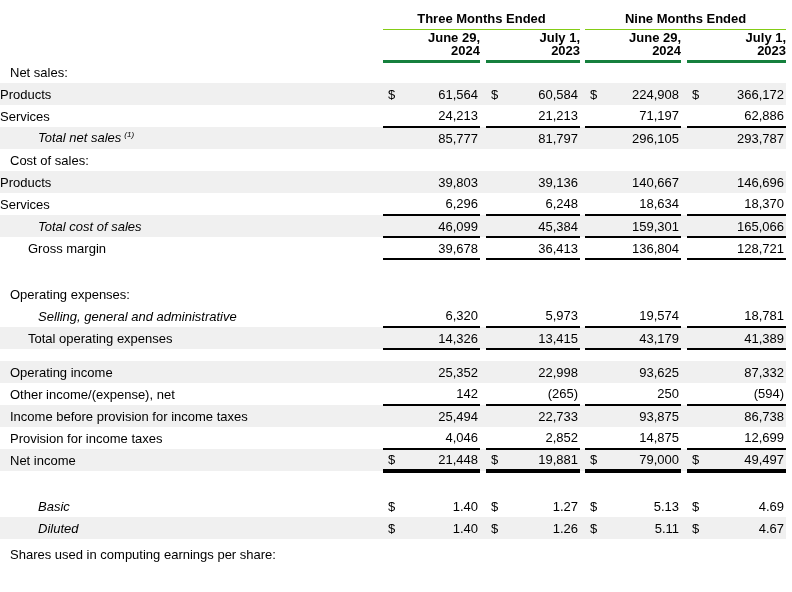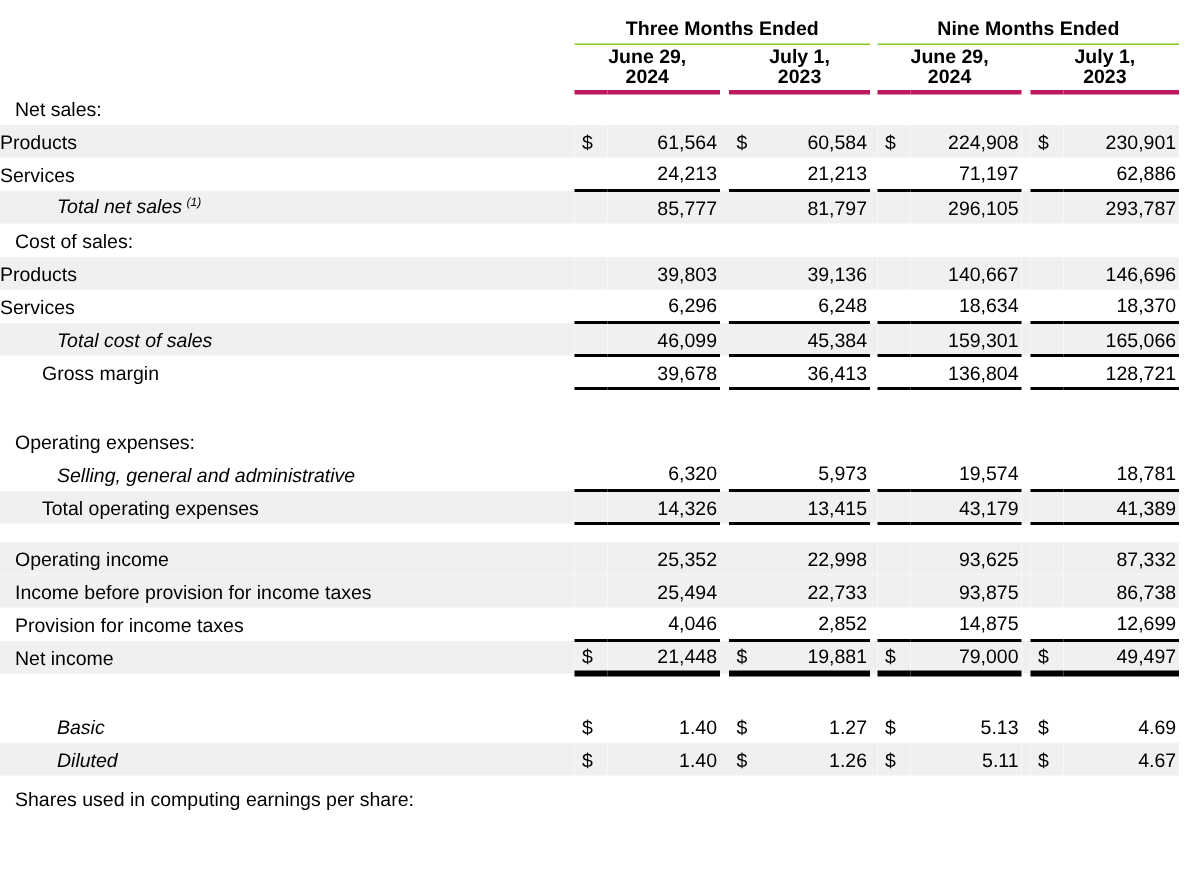--- a/index.html
+++ b/index.html
@@ -26,22 +26,22 @@
     overflow: hidden;
   }
   thead th { font-weight: bold; vertical-align: bottom; }
   thead tr.group-row { height: 29px; }
   thead tr.date-row  { height: 32px; }
   th.group {
     border-bottom: 1px solid #84cc16;
     padding-bottom: 3px;
   }
   th.col-head {
-    text-align: center;
-    border-bottom: 3px solid #be185d;
+    text-align: right;
+    border-bottom: 3px solid #15803d;
     padding-bottom: 3px;
   }
   th.col-head .ln { display: block; line-height: 13px; }
   tbody tr { height: 22px; }
   tr.shaded td { background: #f0f0f0; }
   tr.spacer td { background: #fff; }
   tr.spacer-lg { height: 24px; }
   tr.spacer-md { height: 12px; }
   tr.spacer-sm { height: 4px; }
   td.label { text-align: left; }
@@ -124,21 +124,21 @@
           <td class="dollar">$</td>
           <td class="value">61,564</td>
           <td></td>
           <td class="dollar">$</td>
           <td class="value">60,584</td>
           <td></td>
           <td class="dollar">$</td>
           <td class="value">224,908</td>
           <td></td>
           <td class="dollar">$</td>
-          <td class="value">230,901</td>
+          <td class="value">366,172</td>
         </tr>
         <tr class="b-single">
           <td class="label ind1">Services</td>
           <td class="dollar"></td>
           <td class="value">24,213</td>
           <td></td>
           <td class="dollar"></td>
           <td class="value">21,213</td>
           <td></td>
           <td class="dollar"></td>
@@ -285,20 +285,34 @@
           <td class="value">25,352</td>
           <td></td>
           <td class="dollar"></td>
           <td class="value">22,998</td>
           <td></td>
           <td class="dollar"></td>
           <td class="value">93,625</td>
           <td></td>
           <td class="dollar"></td>
           <td class="value">87,332</td>
+        </tr>
+        <tr class="b-single">
+          <td class="label ind0">Other income/(expense), net</td>
+          <td class="dollar"></td>
+          <td class="value">142</td>
+          <td></td>
+          <td class="dollar"></td>
+          <td class="value">(265)</td>
+          <td></td>
+          <td class="dollar"></td>
+          <td class="value">250</td>
+          <td></td>
+          <td class="dollar"></td>
+          <td class="value">(594)</td>
         </tr>
         <tr class="shaded b-none">
           <td class="label ind0">Income before provision for income taxes</td>
           <td class="dollar"></td>
           <td class="value">25,494</td>
           <td></td>
           <td class="dollar"></td>
           <td class="value">22,733</td>
           <td></td>
           <td class="dollar"></td>

